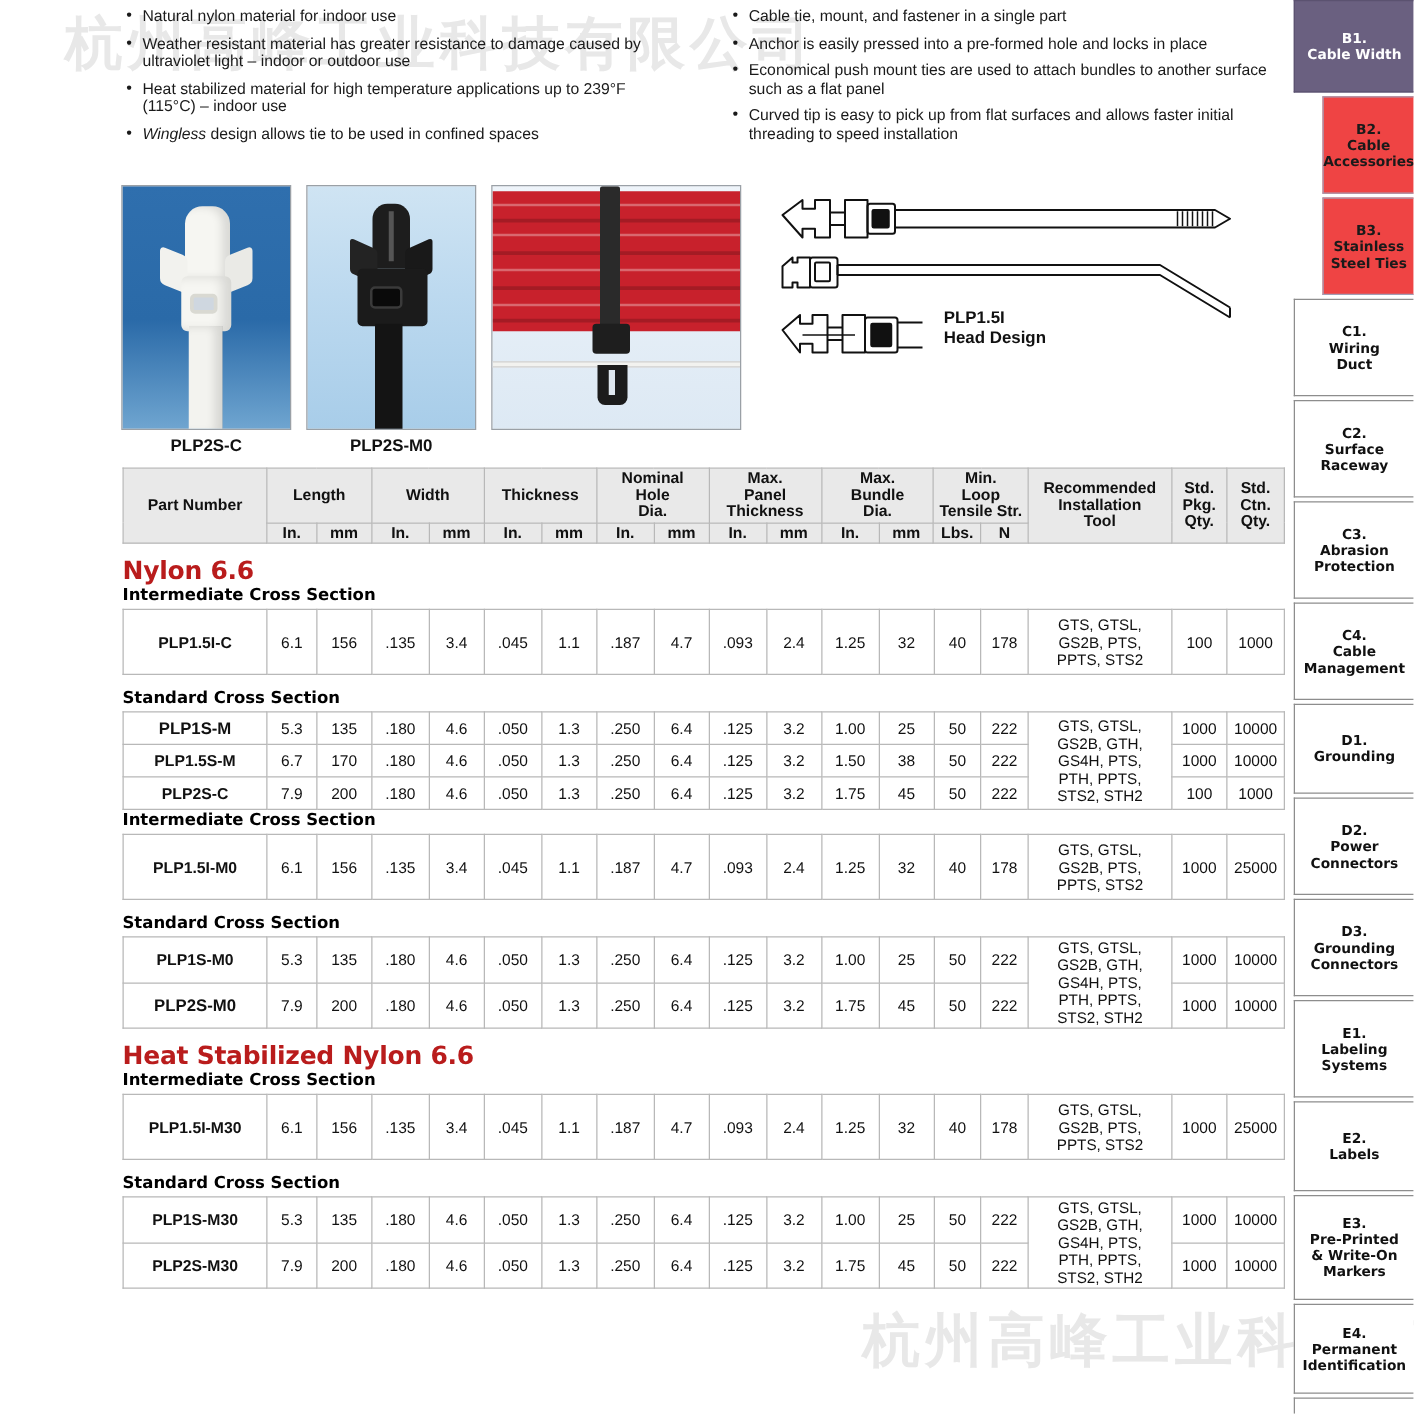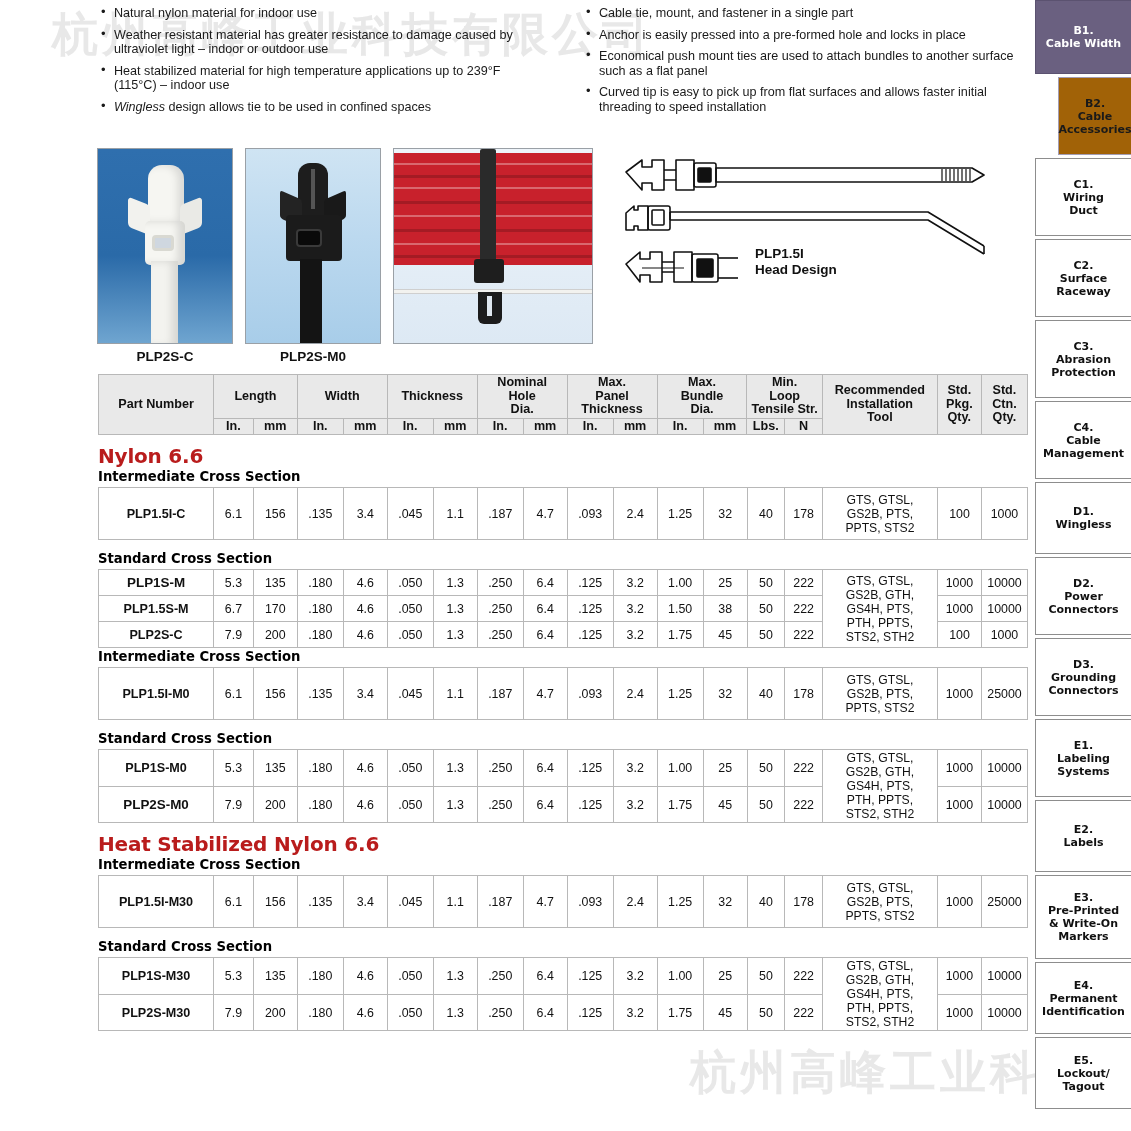--- a/index.html
+++ b/index.html
@@ -217,21 +217,21 @@
     font-family: "DejaVu Sans", sans-serif;
     color: #111;
     border: 1px solid #8d8d8d;
     border-right: none;
     margin-bottom: 3px;
     padding: 2px 3px;
     background: #fff;
     white-space: pre-line;
   }
   .tab.active { background: #6a6080; color: #fff; border-color: #5b5270; }
-  .tab.shade  { background: #a16207; color: #1a1a1a; border-color: #a39db4; margin-left: 23px; }
+  .tab.shade  { background: #ef4444; color: #1a1a1a; border-color: #a39db4; margin-left: 23px; }
 </style>
 </head>
 <body>
 
 <div id="page">
 
   <div class="watermark wm1">杭州高峰工业科技有限公司</div>
   <div class="watermark wm2">杭州高峰工业科技有限公司</div>
 
   <div class="bullets">
@@ -764,34 +764,37 @@
         </div>
       </div>
   </div>
 
   <div class="sidebar" id="sidebar-host">
       <div class="tab active" style="height:74px;flex:0 0 74px">B1.
 Cable Width</div>
       <div class="tab shade" style="height:78px;flex:0 0 78px">B2.
 Cable
 Accessories</div>
+      <div class="tab shade" style="height:78px;flex:0 0 78px">B3.
+Stainless
+Steel Ties</div>
       <div class="tab" style="height:78px;flex:0 0 78px">C1.
 Wiring
 Duct</div>
       <div class="tab" style="height:78px;flex:0 0 78px">C2.
 Surface
 Raceway</div>
       <div class="tab" style="height:78px;flex:0 0 78px">C3.
 Abrasion
 Protection</div>
       <div class="tab" style="height:78px;flex:0 0 78px">C4.
 Cable
 Management</div>
       <div class="tab" style="height:72px;flex:0 0 72px">D1.
-Wingless</div>
+Grounding</div>
       <div class="tab" style="height:78px;flex:0 0 78px">D2.
 Power
 Connectors</div>
       <div class="tab" style="height:78px;flex:0 0 78px">D3.
 Grounding
 Connectors</div>
       <div class="tab" style="height:78px;flex:0 0 78px">E1.
 Labeling
 Systems</div>
       <div class="tab" style="height:72px;flex:0 0 72px">E2.

